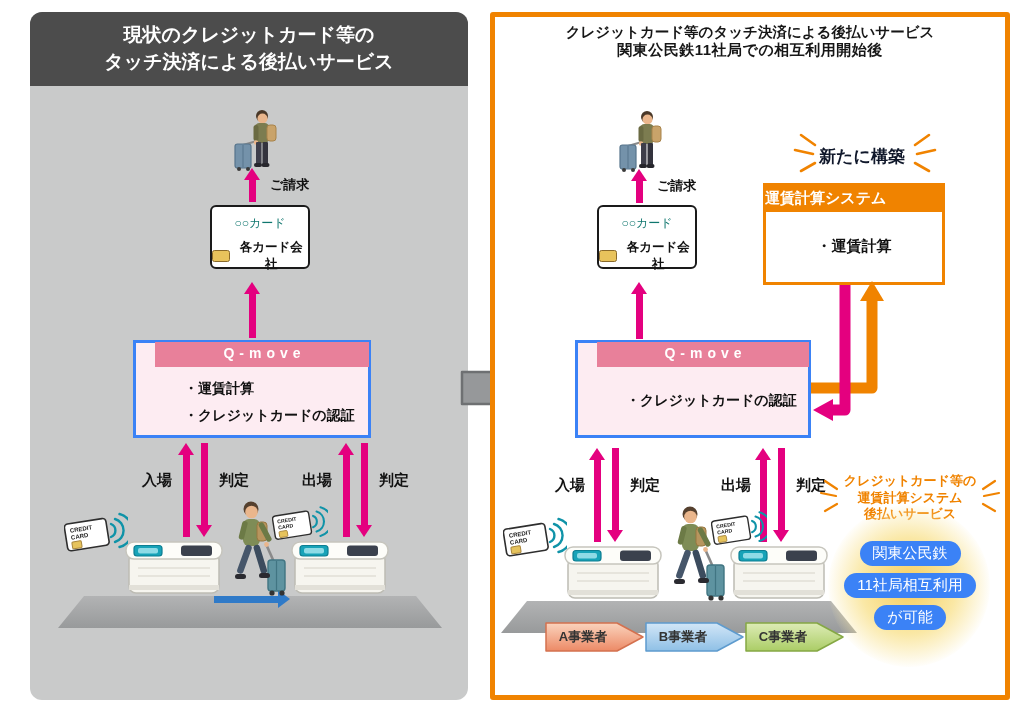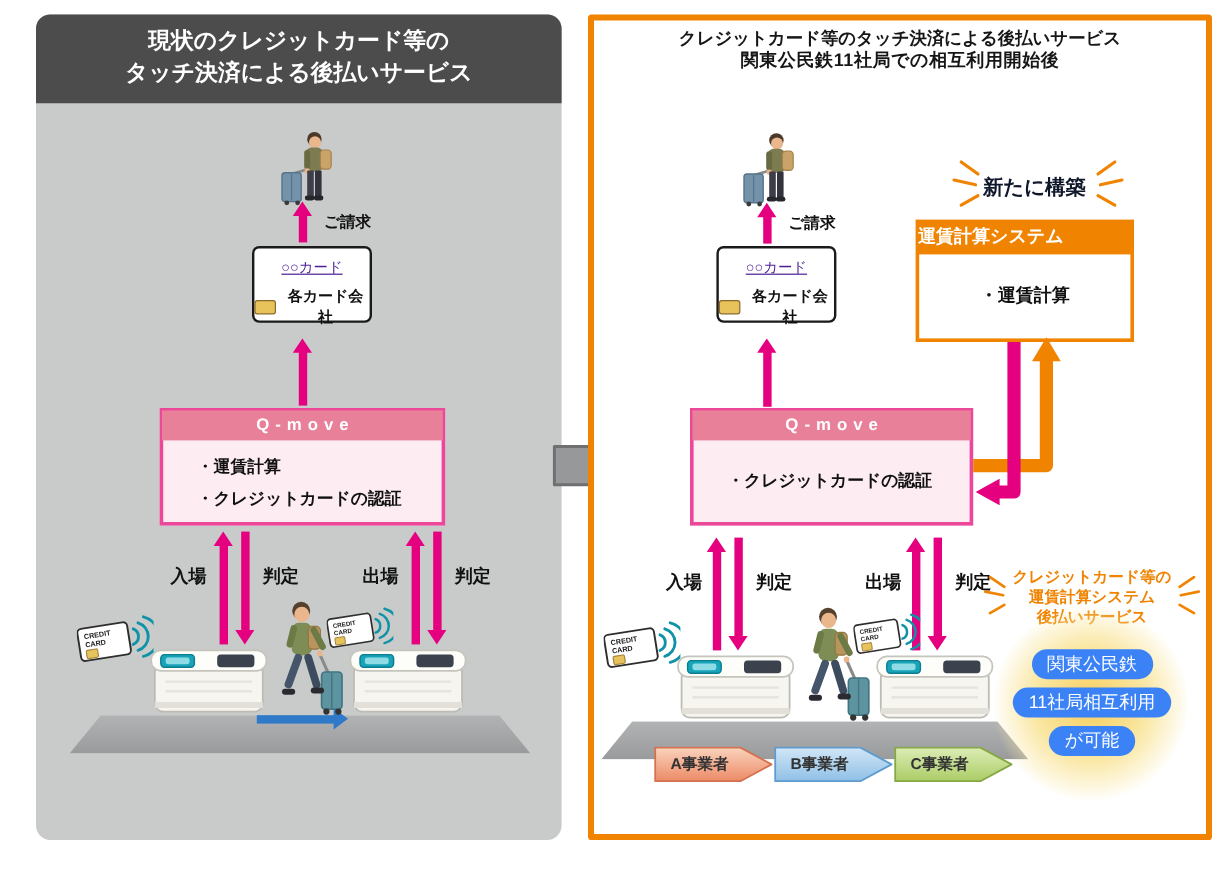--- a/index.html
+++ b/index.html
@@ -17,26 +17,26 @@
   .panel-right { position:absolute; left:490px; top:12px; width:520px; height:688px;
     background:#fff; border:5px solid #f08300; border-radius:3px; }
   .rp-title1 { position:absolute; left:0; top:6px; width:100%; text-align:center;
     font-size:14.5px; font-weight:bold; color:#161616; }
   .rp-title2 { position:absolute; left:0; top:24px; width:100%; text-align:center;
     font-size:15px; font-weight:bold; color:#161616; letter-spacing:0.5px; }
 
   
   .cardbox { position:absolute; width:100px; height:64px; background:#fff;
     border:2px solid #1a1a1a; border-radius:6px; text-align:center; }
-  .cardbox .l1 { font-size:12px; color:#4c1d95; margin-top:8px;text-decoration:underline; }
+  .cardbox .l1 { font-size:12px; color:#0f766e; margin-top:8px; }
   .cardbox .row { display:flex; align-items:center; justify-content:center; gap:5px; margin-top:7px; }
   .cardbox .row .txt { font-size:12.5px; font-weight:bold; color:#111; }
   .chipcard { width:18px; height:12px; background:#e8c35c; border:1.5px solid #8a6a2a; border-radius:2.5px; }
 
-  .qmove { position:absolute; background:#fdecf2; border:3px solid #ec4899; }
+  .qmove { position:absolute; background:#fdecf2; border:3px solid #3b82f6;padding-left:20px; }
   .qmove-head { height:25px; line-height:23px; background:#e8809a; color:#fff; text-align:center;
     font-weight:bold; font-size:14px; letter-spacing:5px; text-indent:5px; margin:-1px -1px 0 -1px; }
   .qmove-items { padding:8px 0 0 28px; font-size:14px; font-weight:bold; color:#111; line-height:1.9; }
   .qmove-items.vcenter { display:flex; align-items:center; height:calc(100% - 25px); padding:0 0 0 28px; }
 
   .fare-box { position:absolute; background:#fff; border:3px solid #f08300; }
   .fare-head { height:27px; line-height:25px; background:#f08300; color:#fff; text-align:left;
     font-weight:bold; font-size:15px; margin:-1px -1px 0 -1px; }
   .fare-body { display:flex; align-items:center; justify-content:center; height:calc(100% - 27px);
     font-size:15px; font-weight:bold; color:#111; }

